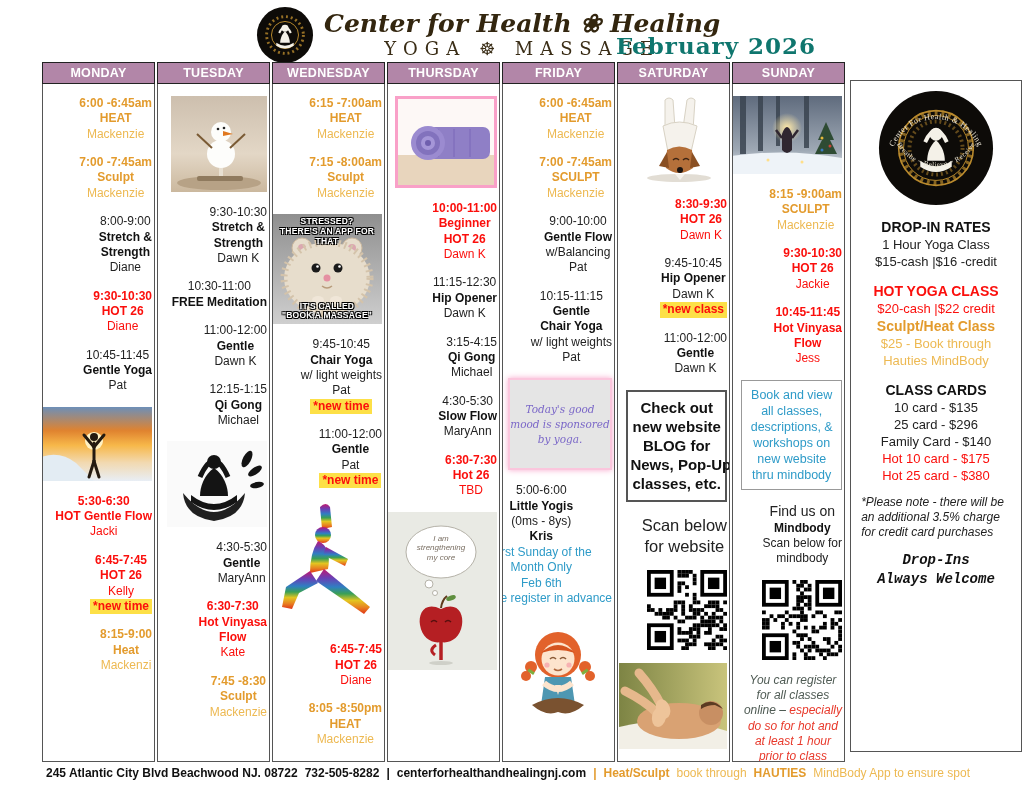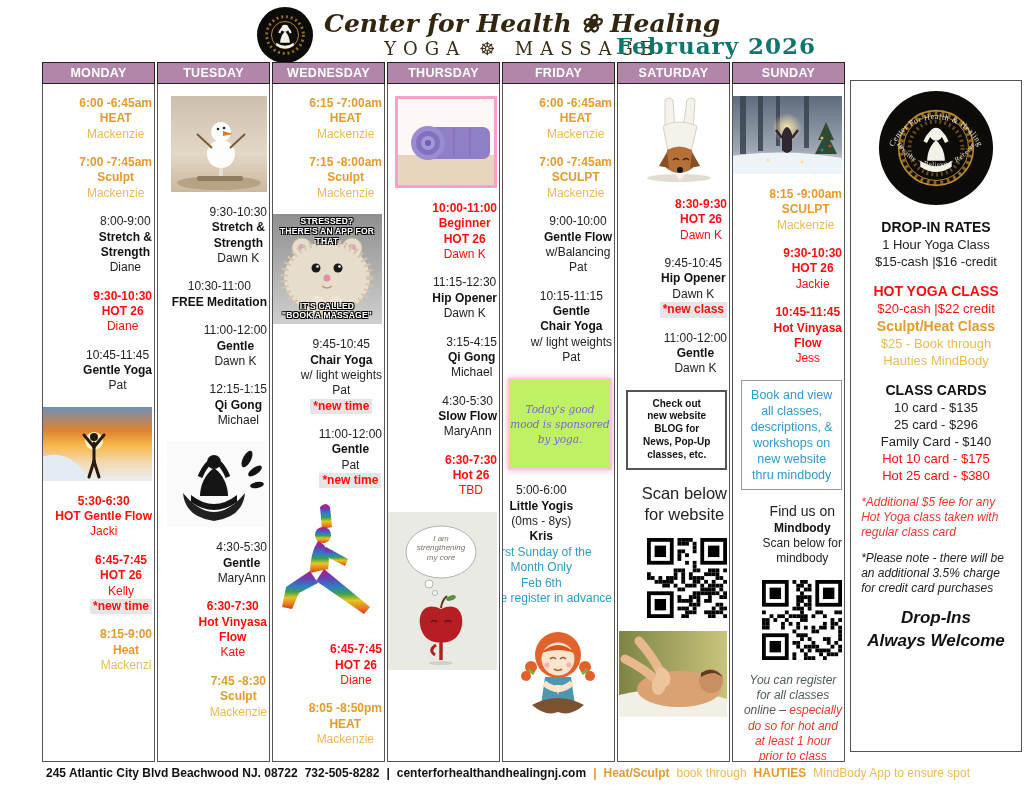--- a/index.html
+++ b/index.html
@@ -24,39 +24,39 @@
          overflow:hidden;text-align:center;font-size:12px;line-height:1.28}
   .blk{flex:none}
   .ln{white-space:nowrap}
   
   .s-g{color:#E39B2D;font-weight:bold}
   .s-gn{color:#EDB952;font-weight:normal}
   .s-r{color:#FB0F0C;font-weight:bold}
   .s-rn{color:#FB0F0C}
   .s-kb{color:#111;font-weight:bold}
   .s-k{color:#222}
-  .s-hl{background:#e5e5e5;color:#FB0F0C;font-weight:bold;padding:0 3px;display:inline-block}
+  .s-hl{background:#fde047;color:#FB0F0C;font-weight:bold;padding:0 3px;display:inline-block}
   .s-bl{color:#2E9BC8;font-weight:500}
   .s-blsm{color:#2E9BC8;font-size:12px}
   .s-it{color:#4f5b54;font-style:italic}
   .s-rit{color:#E8392B;font-style:italic}
   .s-kit{color:#222;font-style:italic}
   .s-lg{font-size:16.5px}
   .s-md{font-size:14px}
   .s-left{text-align:left}
-  .s-scr{font-family:Liberation Sans, sans-serif;font-style:italic;font-weight:bold;font-size:17px;color:#111}
+  .s-scr{font-family:Liberation Mono, monospace;font-style:italic;font-weight:bold;font-size:14px;color:#111}
   .box{flex:none;width:94%;box-sizing:border-box;background:#fff}
-  .box-dark{border:2px solid #555;padding:6px 2px;font-weight:bold;font-size:10px;color:#111}
+  .box-dark{border:2px solid #555;padding:6px 2px;font-weight:bold;font-size:15px;color:#111}
   .box-blue{border:1px solid #999;padding:6px 2px;color:#2E9BC8;font-size:12.5px}
   .para{font-size:12px;line-height:1.25;width:96%}
   .qrwrap{flex:none;line-height:0}
   .pic{flex:none;position:relative;line-height:0}
   .pic svg{display:block}
   .pic-mat{border:3px solid #F9A0C8}
-  .pic-quote{width:100px;height:88px;background:#bef264;border:2px solid #FBC6DD;
+  .pic-quote{width:100px;height:88px;background:#e5e5e5;border:2px solid #FBC6DD;
              box-shadow:0 0 6px #F8A8CC;display:flex;flex-direction:column;
              justify-content:center;gap:2px;line-height:1.25}
   .ql{font-family:"DejaVu Serif",serif;color:#7B68C8;font-size:10.5px;font-style:italic}
   .pt{position:absolute;left:0;right:0;color:#fff;font-weight:bold;font-size:8.5px;
       line-height:1.15;text-transform:uppercase;letter-spacing:.2px;
       text-shadow:1px 1px 0 #000,-1px -1px 0 #000,1px -1px 0 #000,-1px 1px 0 #000}
   .pt-top{top:3px}.pt-bottom{bottom:3px}
   .bubble{position:absolute;top:22px;left:50%;transform:translate(-50%,0);width:70px;
           color:#7a6f63;font-size:8px;font-style:italic;line-height:1.2}
   .panel{position:absolute;left:850px;top:80px;width:172px;height:672px;border:1px solid #555;
@@ -901,21 +901,20 @@
         <div class="ln"><span class="s-gn">Hauties MindBody</span></div>
       </div>
       <div class="blk">
         <div class="ln"><span class="s-kb s-md">CLASS CARDS</span></div>
         <div class="ln"><span class="s-k">10 card - $135</span></div>
         <div class="ln"><span class="s-k">25 card - $296</span></div>
         <div class="ln"><span class="s-k">Family Card - $140</span></div>
         <div class="ln"><span class="s-rn">Hot 10 card - $175</span></div>
         <div class="ln"><span class="s-rn">Hot 25 card - $380</span></div>
       </div>
-      <div class="blk para s-rit s-left">*Additional $5 fee for any Hot Yoga class taken with regular class card</div>
       <div class="blk para s-kit s-left">*Please note - there will be an additional 3.5% charge for credit card purchases</div>
       <div class="blk">
         <div class="ln"><span class="s-scr s-left">Drop-Ins</span></div>
         <div class="ln"><span class="s-scr s-left">Always Welcome</span></div>
       </div>
     </aside>
   <footer class="footer" id="footer"><span class="fseg s-kb">245 Atlantic City Blvd Beachwood NJ. 08722</span><span class="fseg s-kb">732-505-8282</span><span class="fseg s-kb">|</span><span class="fseg s-kb">centerforhealthandhealingnj.com</span><span class="fseg s-g">|</span><span class="fseg s-g">Heat/Sculpt</span><span class="fseg s-gn">book through</span><span class="fseg s-g">HAUTIES</span><span class="fseg s-gn">MindBody App to ensure spot</span></footer>
 </div>
 
 </body></html>

